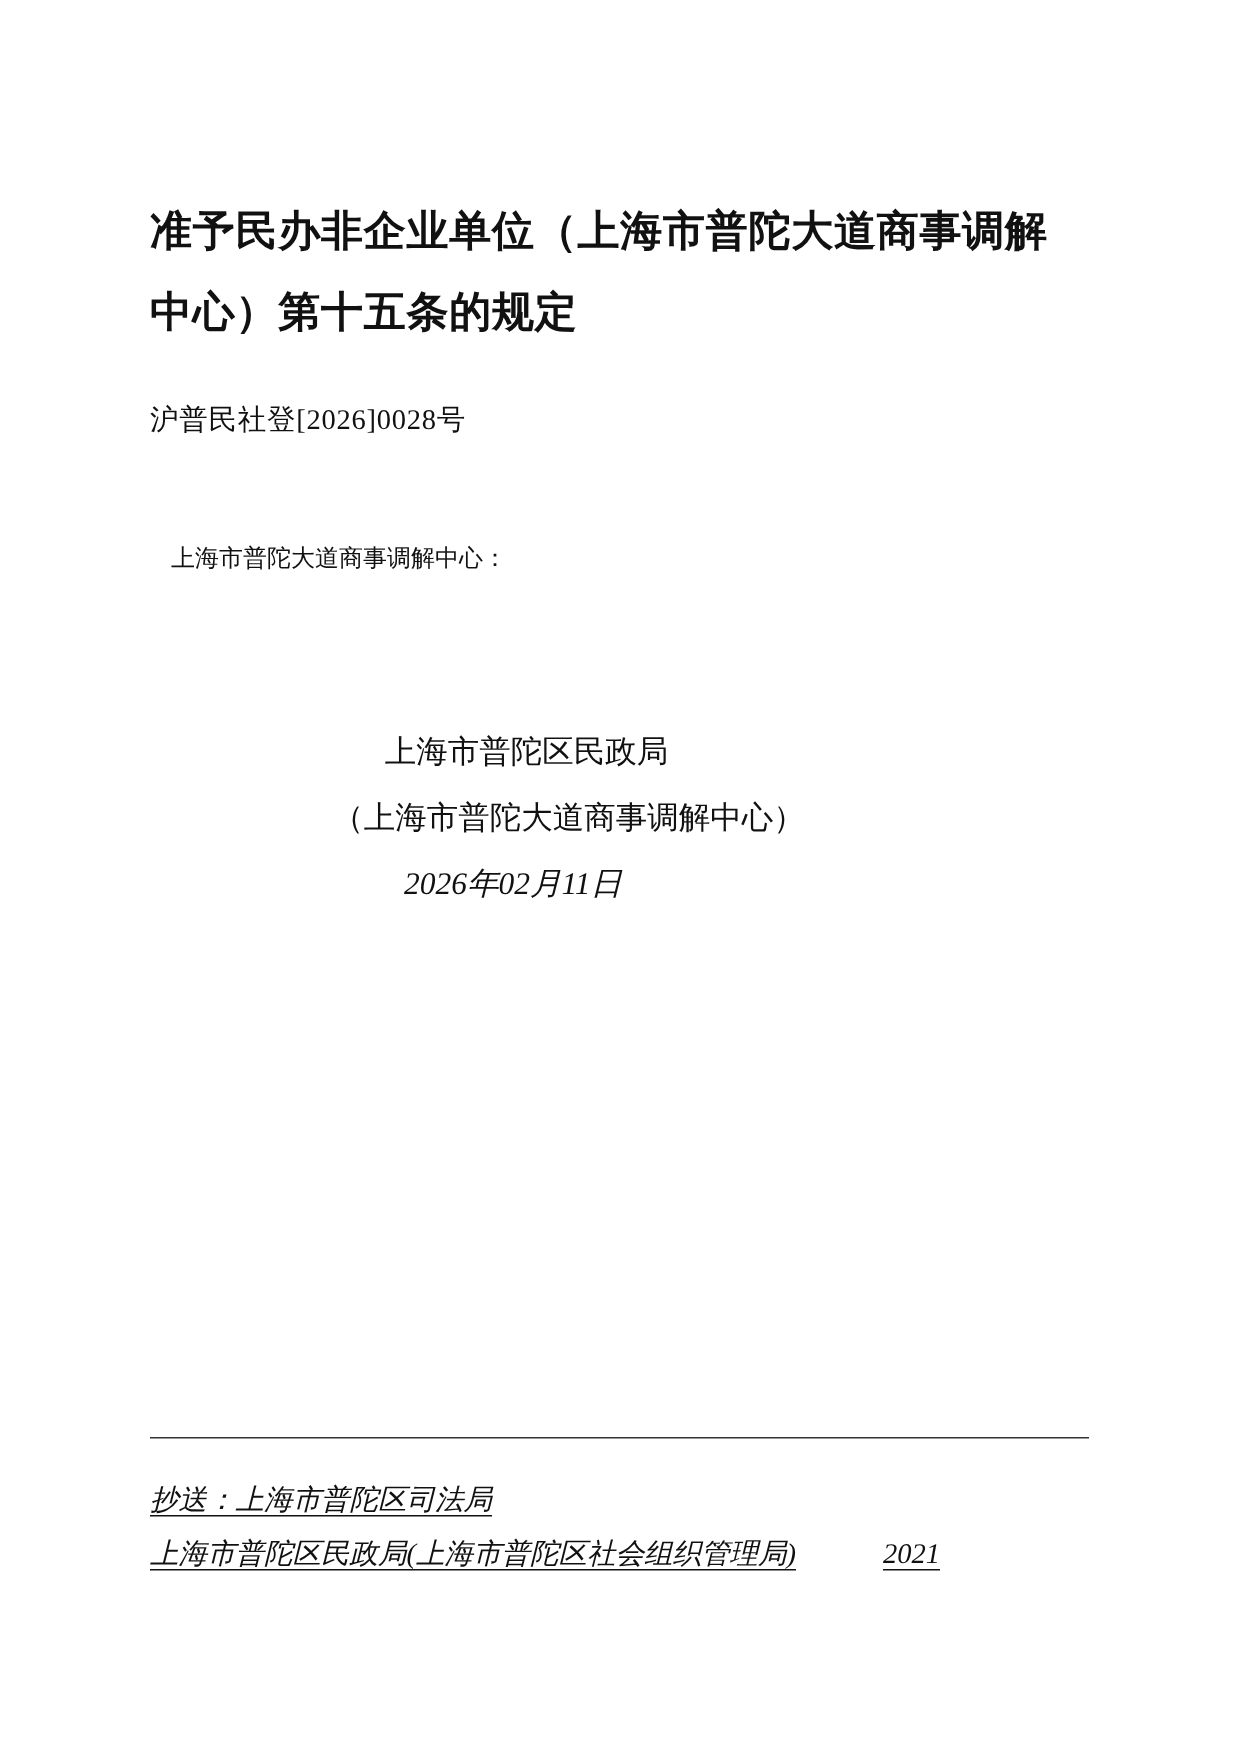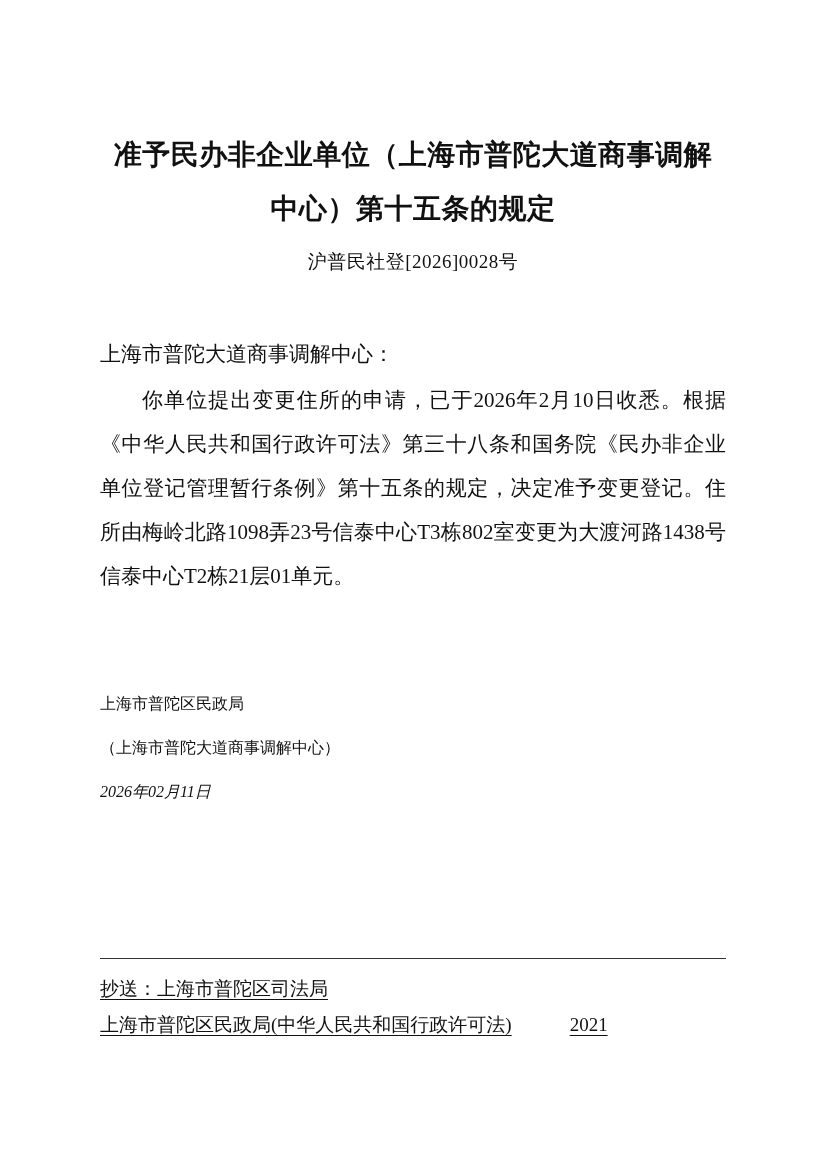--- a/index.html
+++ b/index.html
@@ -19,57 +19,58 @@
     position: absolute;
     left: 0; top: 0;
     width: 826px;
     height: 1168px;
     box-sizing: border-box;
     padding: 0 100px;
   }
   
   .title-block {
     margin-top: 128px;
-    text-align: center;
+    text-align: left;
   }
   .title-line {
     font-size: 28px;
     font-weight: bold;
     line-height: 54px;
     letter-spacing: 0.5px;
     white-space: nowrap;
   }
   .doc-number {
-    margin-top: 12px;
-    text-align: center;
+    margin-top: 31px;
+    text-align: left;
     font-size: 19px;
     line-height: 28px;
     letter-spacing: 0.5px;
   }
   
   .body-block {
     margin-top: 56px;
-    font-size: 21px;
+    font-size: 16px;
     line-height: 44px;
     text-align: justify;
     text-justify: inter-ideograph;
+    margin-left: 14px;
   }
   .salutation {
     margin: 0 0 2px 0;
   }
   .para {
     margin: 0;
     text-indent: 2em;
   }
   
   .signature-block {
     margin-top: 84px;
-    font-size: 16px;
+    font-size: 21px;
     line-height: 44px;
-    text-align: left;
+    text-align: center;
     padding-right: 46px;
   }
   .sig-line {
     display: block;
   }
   .sig-line.org { padding-right: 78px; }
   .sig-line.bureau { padding-right: 22px; }
   .sig-line.date { padding-right: 96px; font-style: italic; }
   
   .footer-block {
@@ -77,23 +78,24 @@
     left: 100px;
     right: 100px;
     top: 958px;
   }
   .footer-rule {
     border-top: 1px solid #333333;
     width: 100%;
     height: 0;
   }
   .footer-text {
-    margin-top: 12px;
+    margin-top: 24px;
     font-size: 19px;
     line-height: 36px;
+    font-style: italic;
   }
   .footer-row {
     display: block;
     white-space: nowrap;
   }
   .u {
     text-decoration: underline;
     text-underline-offset: 4px;
   }
   .footer-issuer-gap {
@@ -108,30 +110,29 @@
 
   <div class="title-block">
     <div class="title-line">准予民办非企业单位（上海市普陀大道商事调解</div>
     <div class="title-line">中心）第十五条的规定</div>
   </div>
 
   <div class="doc-number">沪普民社登[2026]0028号</div>
 
   <div class="body-block">
     <p class="salutation">上海市普陀大道商事调解中心：</p>
-    <p class="para">你单位提出变更住所的申请，已于2026年2月10日收悉。根据《中华人民共和国行政许可法》第三十八条和国务院《民办非企业单位登记管理暂行条例》第十五条的规定，决定准予变更登记。住所由梅岭北路1098弄23号信泰中心T3栋802室变更为大渡河路1438号信泰中心T2栋21层01单元。</p>
   </div>
 
   <div class="signature-block">
     <span class="sig-line org">上海市普陀区民政局</span>
     <span class="sig-line bureau">（上海市普陀大道商事调解中心）</span>
     <span class="sig-line date">2026年02月11日</span>
   </div>
 
   <div class="footer-block">
     <div class="footer-rule"></div>
     <div class="footer-text">
       <span class="footer-row u">抄送：上海市普陀区司法局</span>
-      <span class="footer-row"><span class="u">上海市普陀区民政局(中华人民共和国行政许可法)</span><span class="footer-issuer-gap u"></span><span class="u">2021</span></span>
+      <span class="footer-row"><span class="u">上海市普陀区民政局(上海市普陀区社会组织管理局)</span><span class="footer-issuer-gap u"></span><span class="u">2021</span></span>
     </div>
   </div>
 
 </div>
 
 </body></html>

